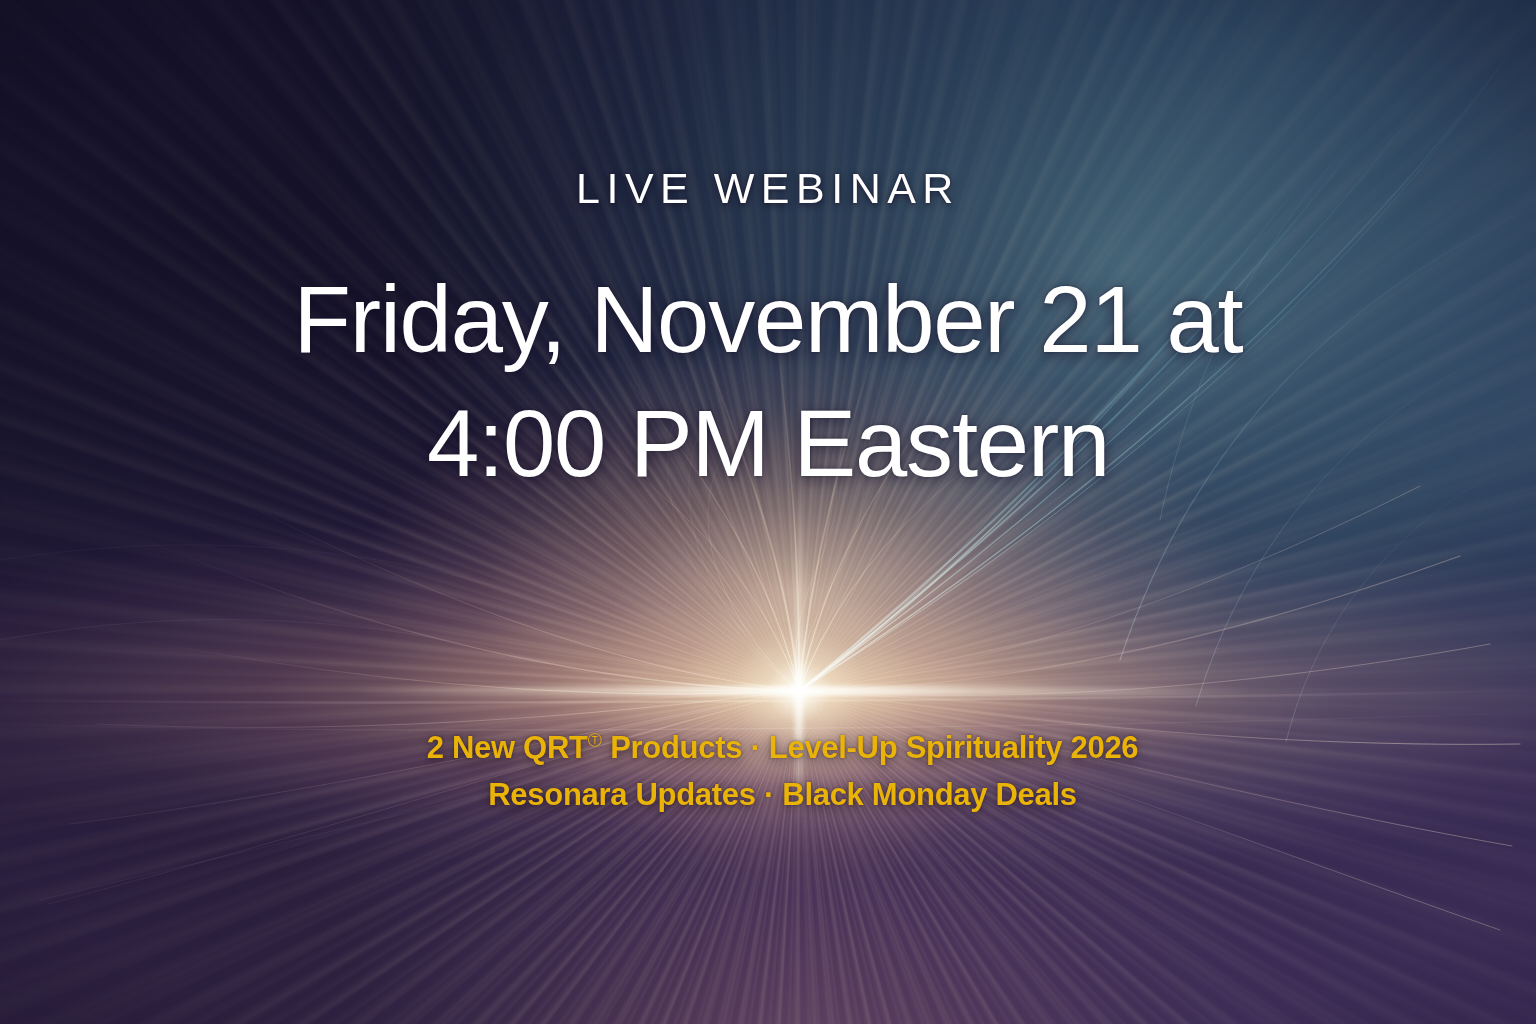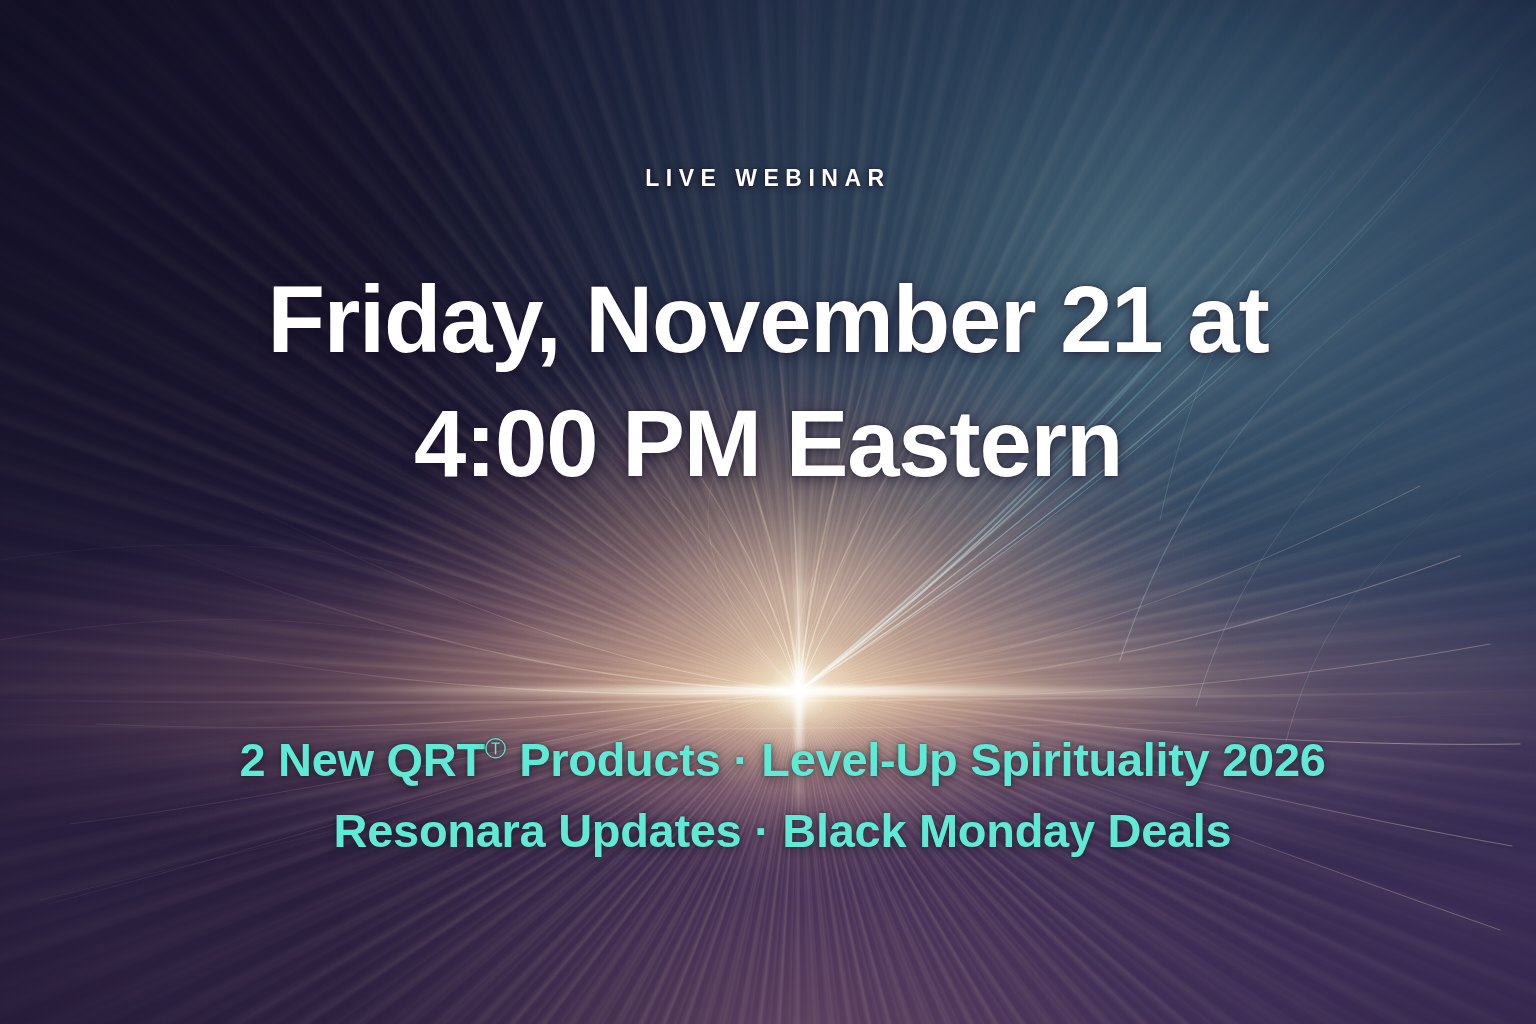--- a/index.html
+++ b/index.html
@@ -186,56 +186,56 @@
     height: 100%;
     text-align: center;
     color: #ffffff;
   }
 
   .eyebrow {
     position: absolute;
     top: 167px;
     left: 0;
     right: 0;
-    font-size: 23px;
-    font-weight: bold;
+    font-size: 43px;
+    font-weight: normal;
     letter-spacing: 6.5px;
     line-height: 1;
     color: #ffffff;
     text-shadow: 0 2px 7px rgba(18,12,34,0.75), 0 0 2px rgba(18,12,34,0.55);
   }
 
   .headline {
     position: absolute;
     top: 258px;
     left: 0;
     right: 0;
     font-size: 94px;
-    font-weight: bold;
+    font-weight: normal;
     line-height: 1.32;
     letter-spacing: -1.2px;
     color: #ffffff;
     text-shadow: 0 3px 13px rgba(22,14,38,0.60), 0 0 3px rgba(22,14,38,0.45);
   }
 
   .headline .hl-line {
     display: block;
     white-space: nowrap;
   }
 
   .subhead {
     position: absolute;
     top: 724px;
     left: 0;
     right: 0;
-    font-size: 47px;
+    font-size: 31px;
     font-weight: bold;
     line-height: 1.52;
     letter-spacing: -0.3px;
-    color: #5eead4;
+    color: #eab308;
     text-shadow: 0 3px 11px rgba(30,18,34,0.62), 0 0 3px rgba(30,18,34,0.45);
     margin-left: 29px;
   }
 
   .subhead .sub-line {
     display: block;
     white-space: nowrap;
   }
 
   .tm {

